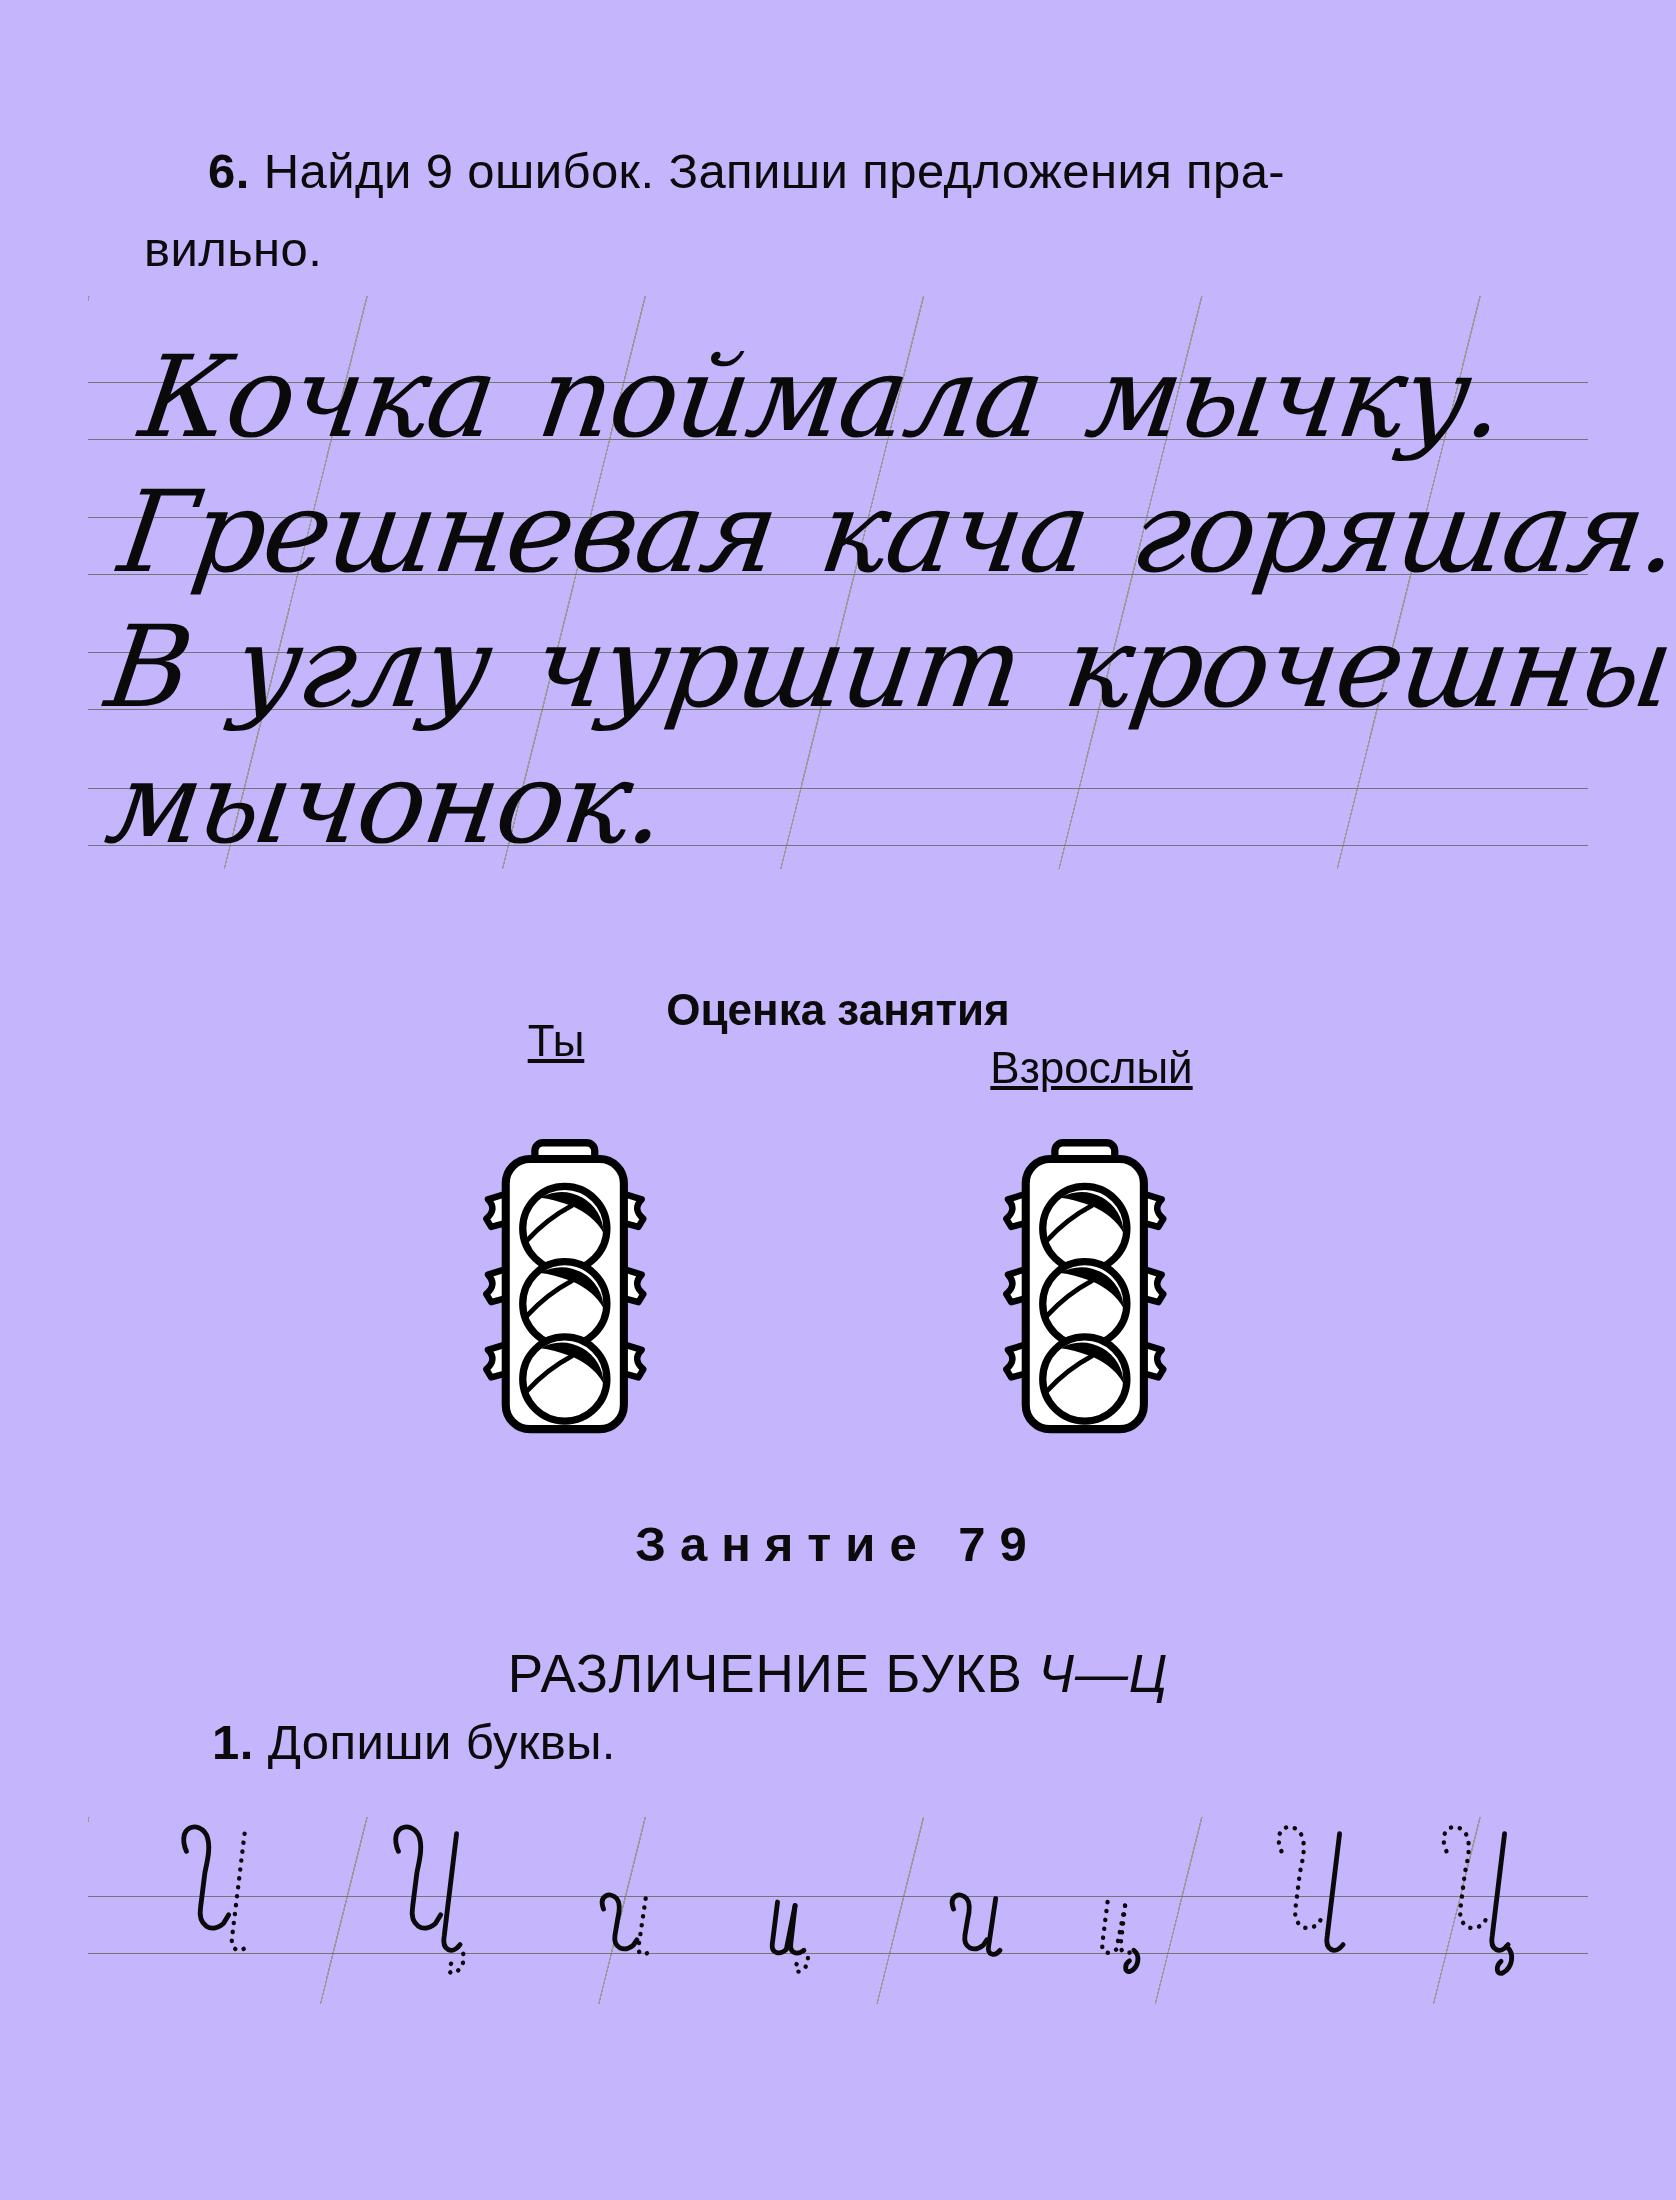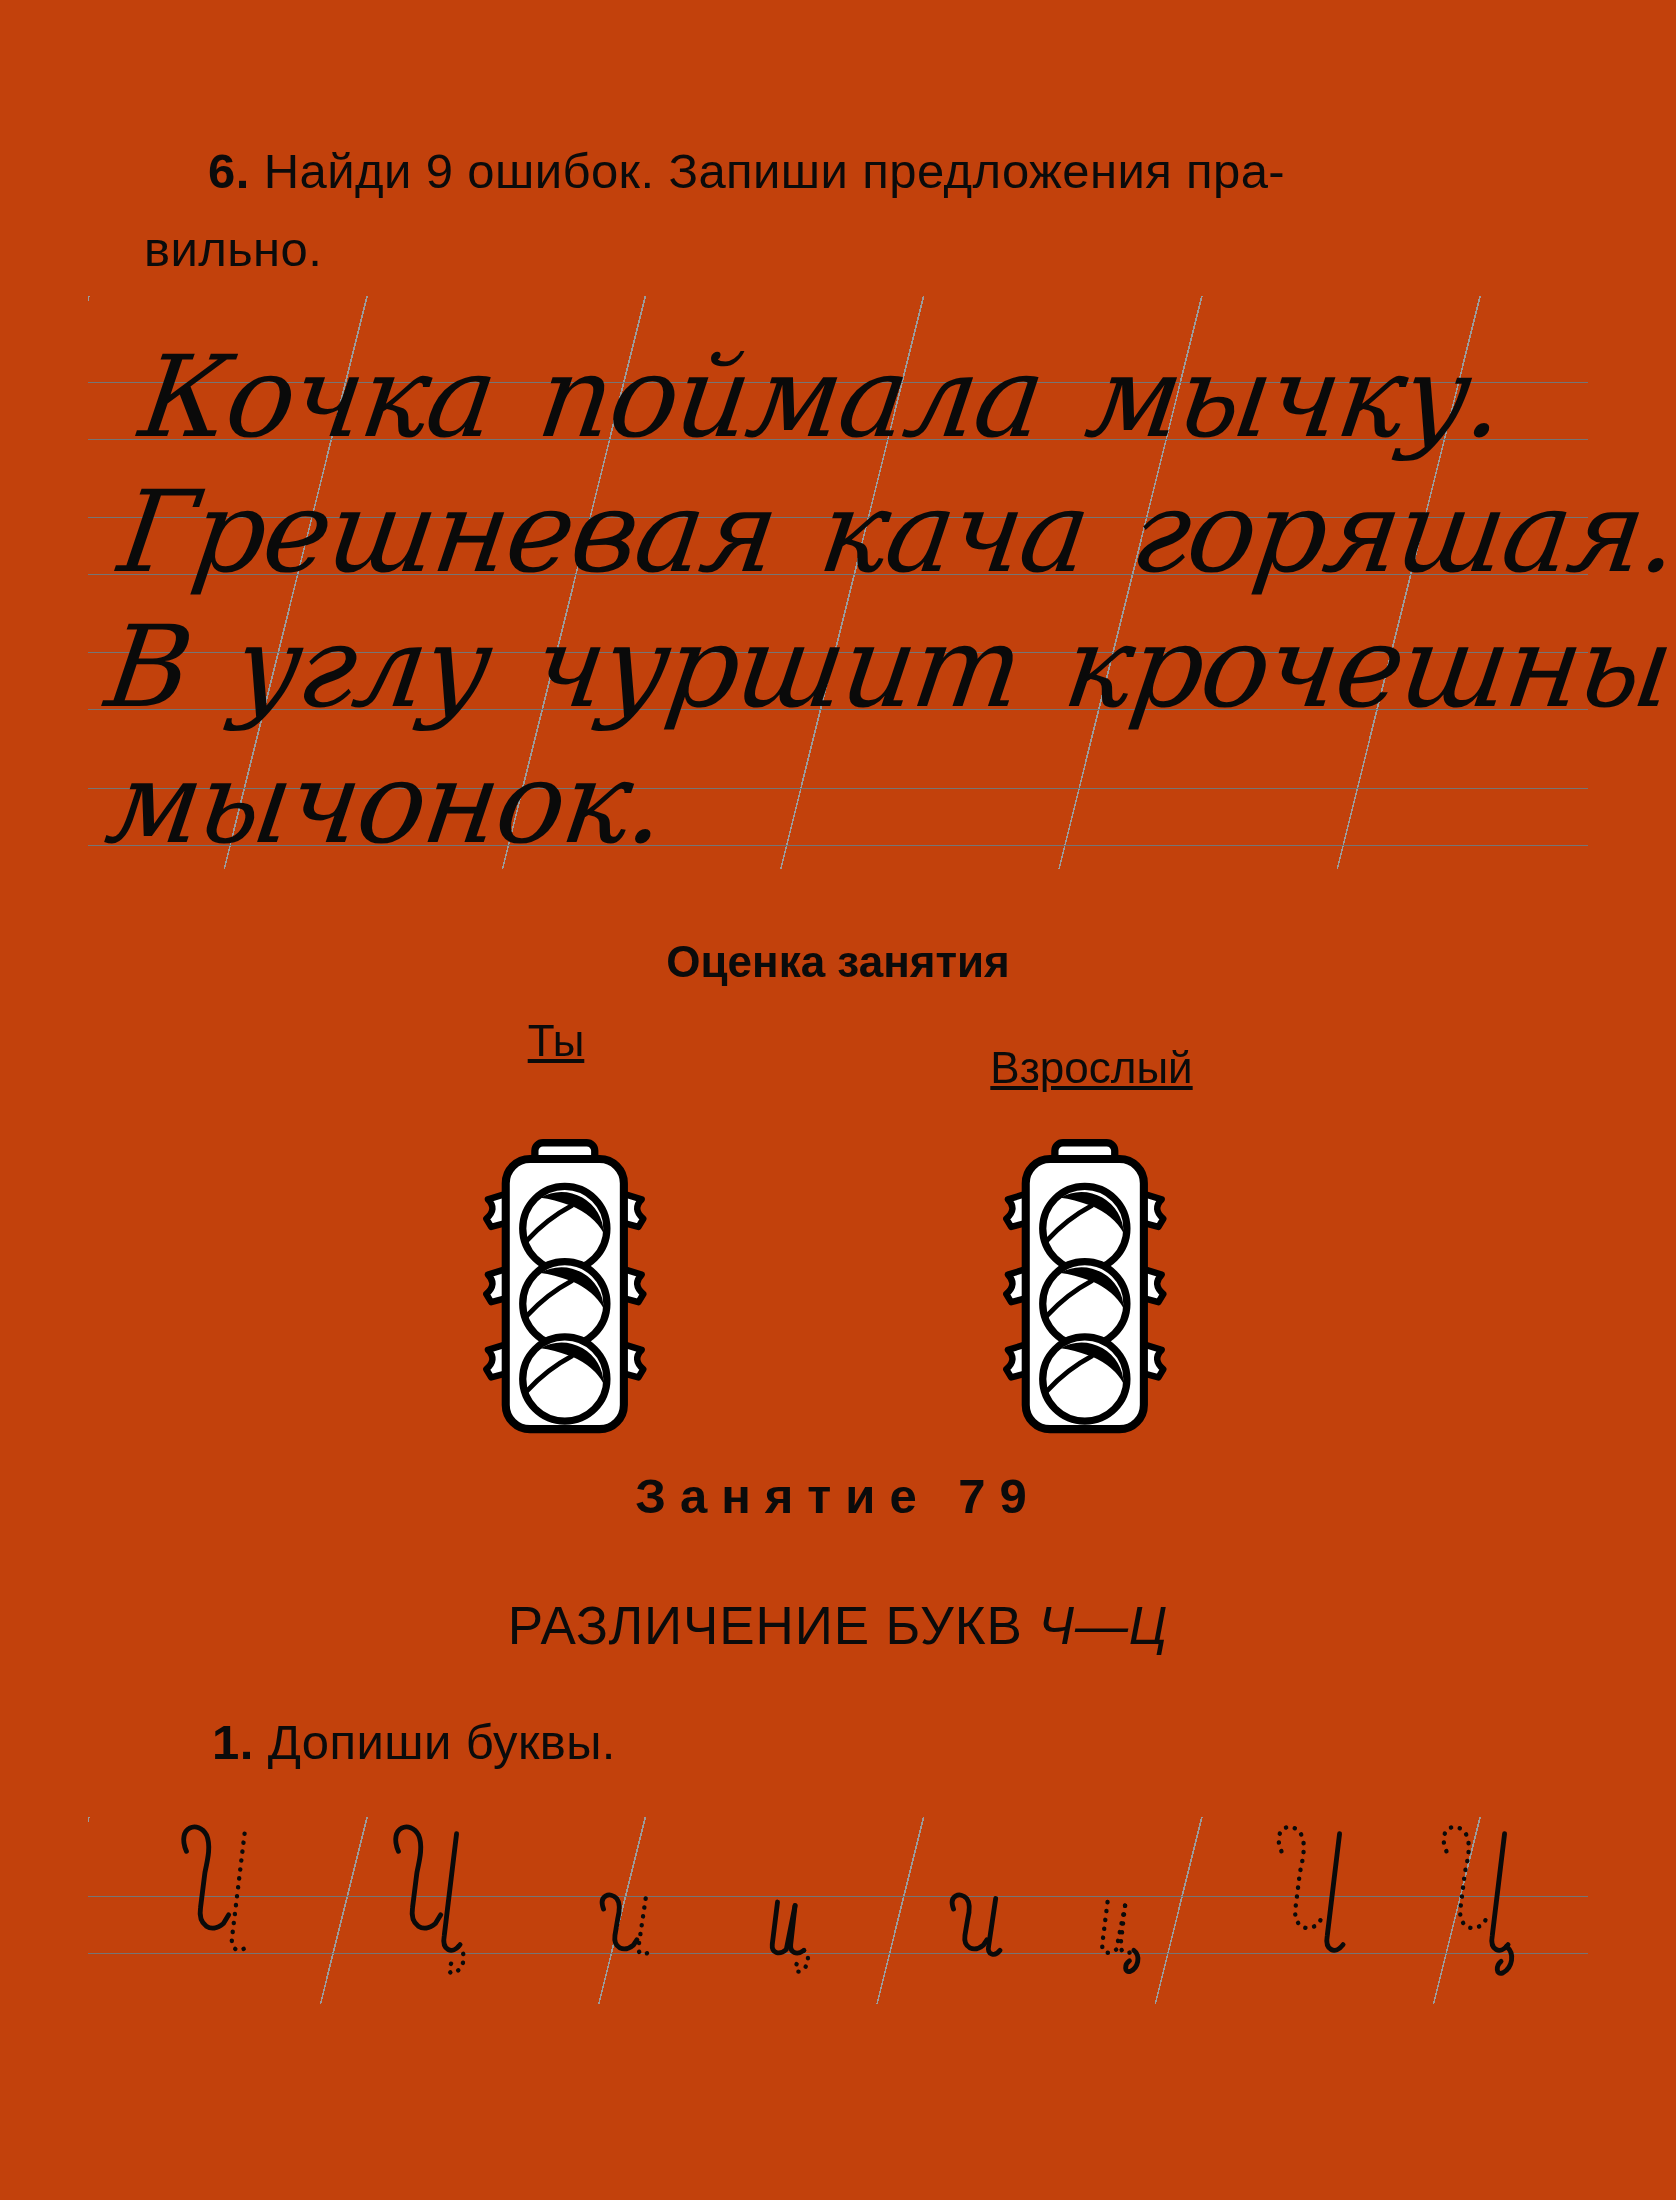--- a/index.html
+++ b/index.html
@@ -1,19 +1,19 @@
 <!DOCTYPE html>
 <html style="font-size:14px"><head>
 <meta charset="utf-8">
 <style>
   html,body{margin:0;padding:0;background:#e8e8e8;}
   #page{
     position:relative;
     width:1676px;height:2200px;
-    background:#c2410c;
+    background:#c4b5fd;
     font-family:"Liberation Sans",sans-serif;
     color:#0b0b0b;
     overflow:hidden;
   }
   .b{font-weight:bold;}
   
   .task{
     position:absolute;
     font-size:49px;line-height:78px;letter-spacing:0.4px;
     white-space:nowrap;
@@ -29,21 +29,21 @@
     border-top:1.8px solid #757575;border-bottom:1.8px solid #757575;
   }
   .cursive{
     position:absolute;
     font-family:"DejaVu Serif",serif;font-style:italic;
     font-size:113px;line-height:115px;letter-spacing:-1.8px;word-spacing:12.4px;
     transform:skewX(-8deg);transform-origin:left bottom;
     white-space:nowrap;color:#0a0a0a;
   }
   
-  .center{position:absolute;left:0;width:1676px;text-align:center;}
+  .center{position:absolute;left:0;width:1676px;text-align:center;margin-top:48px;}
   #eval-title{top:937px;font-size:44px;font-weight:bold;}
   .eval-label{position:absolute;top:1016px;font-size:44px;text-decoration:underline;}
   #label-you{left:468px;width:176px;text-align:center;}
   #label-adult{left:937px;width:309px;text-align:center;margin-top:27px;}
   .tlight{position:absolute;top:1136px;width:178px;height:308px;}
   #tlight-you{left:475px;}
   #tlight-adult{left:995px;}
   
   #lesson-title{top:1468px;font-size:49px;font-weight:bold;letter-spacing:14px;}
   #lesson-subtitle{top:1595px;font-size:53px;font-weight:normal;letter-spacing:0.9px;}

